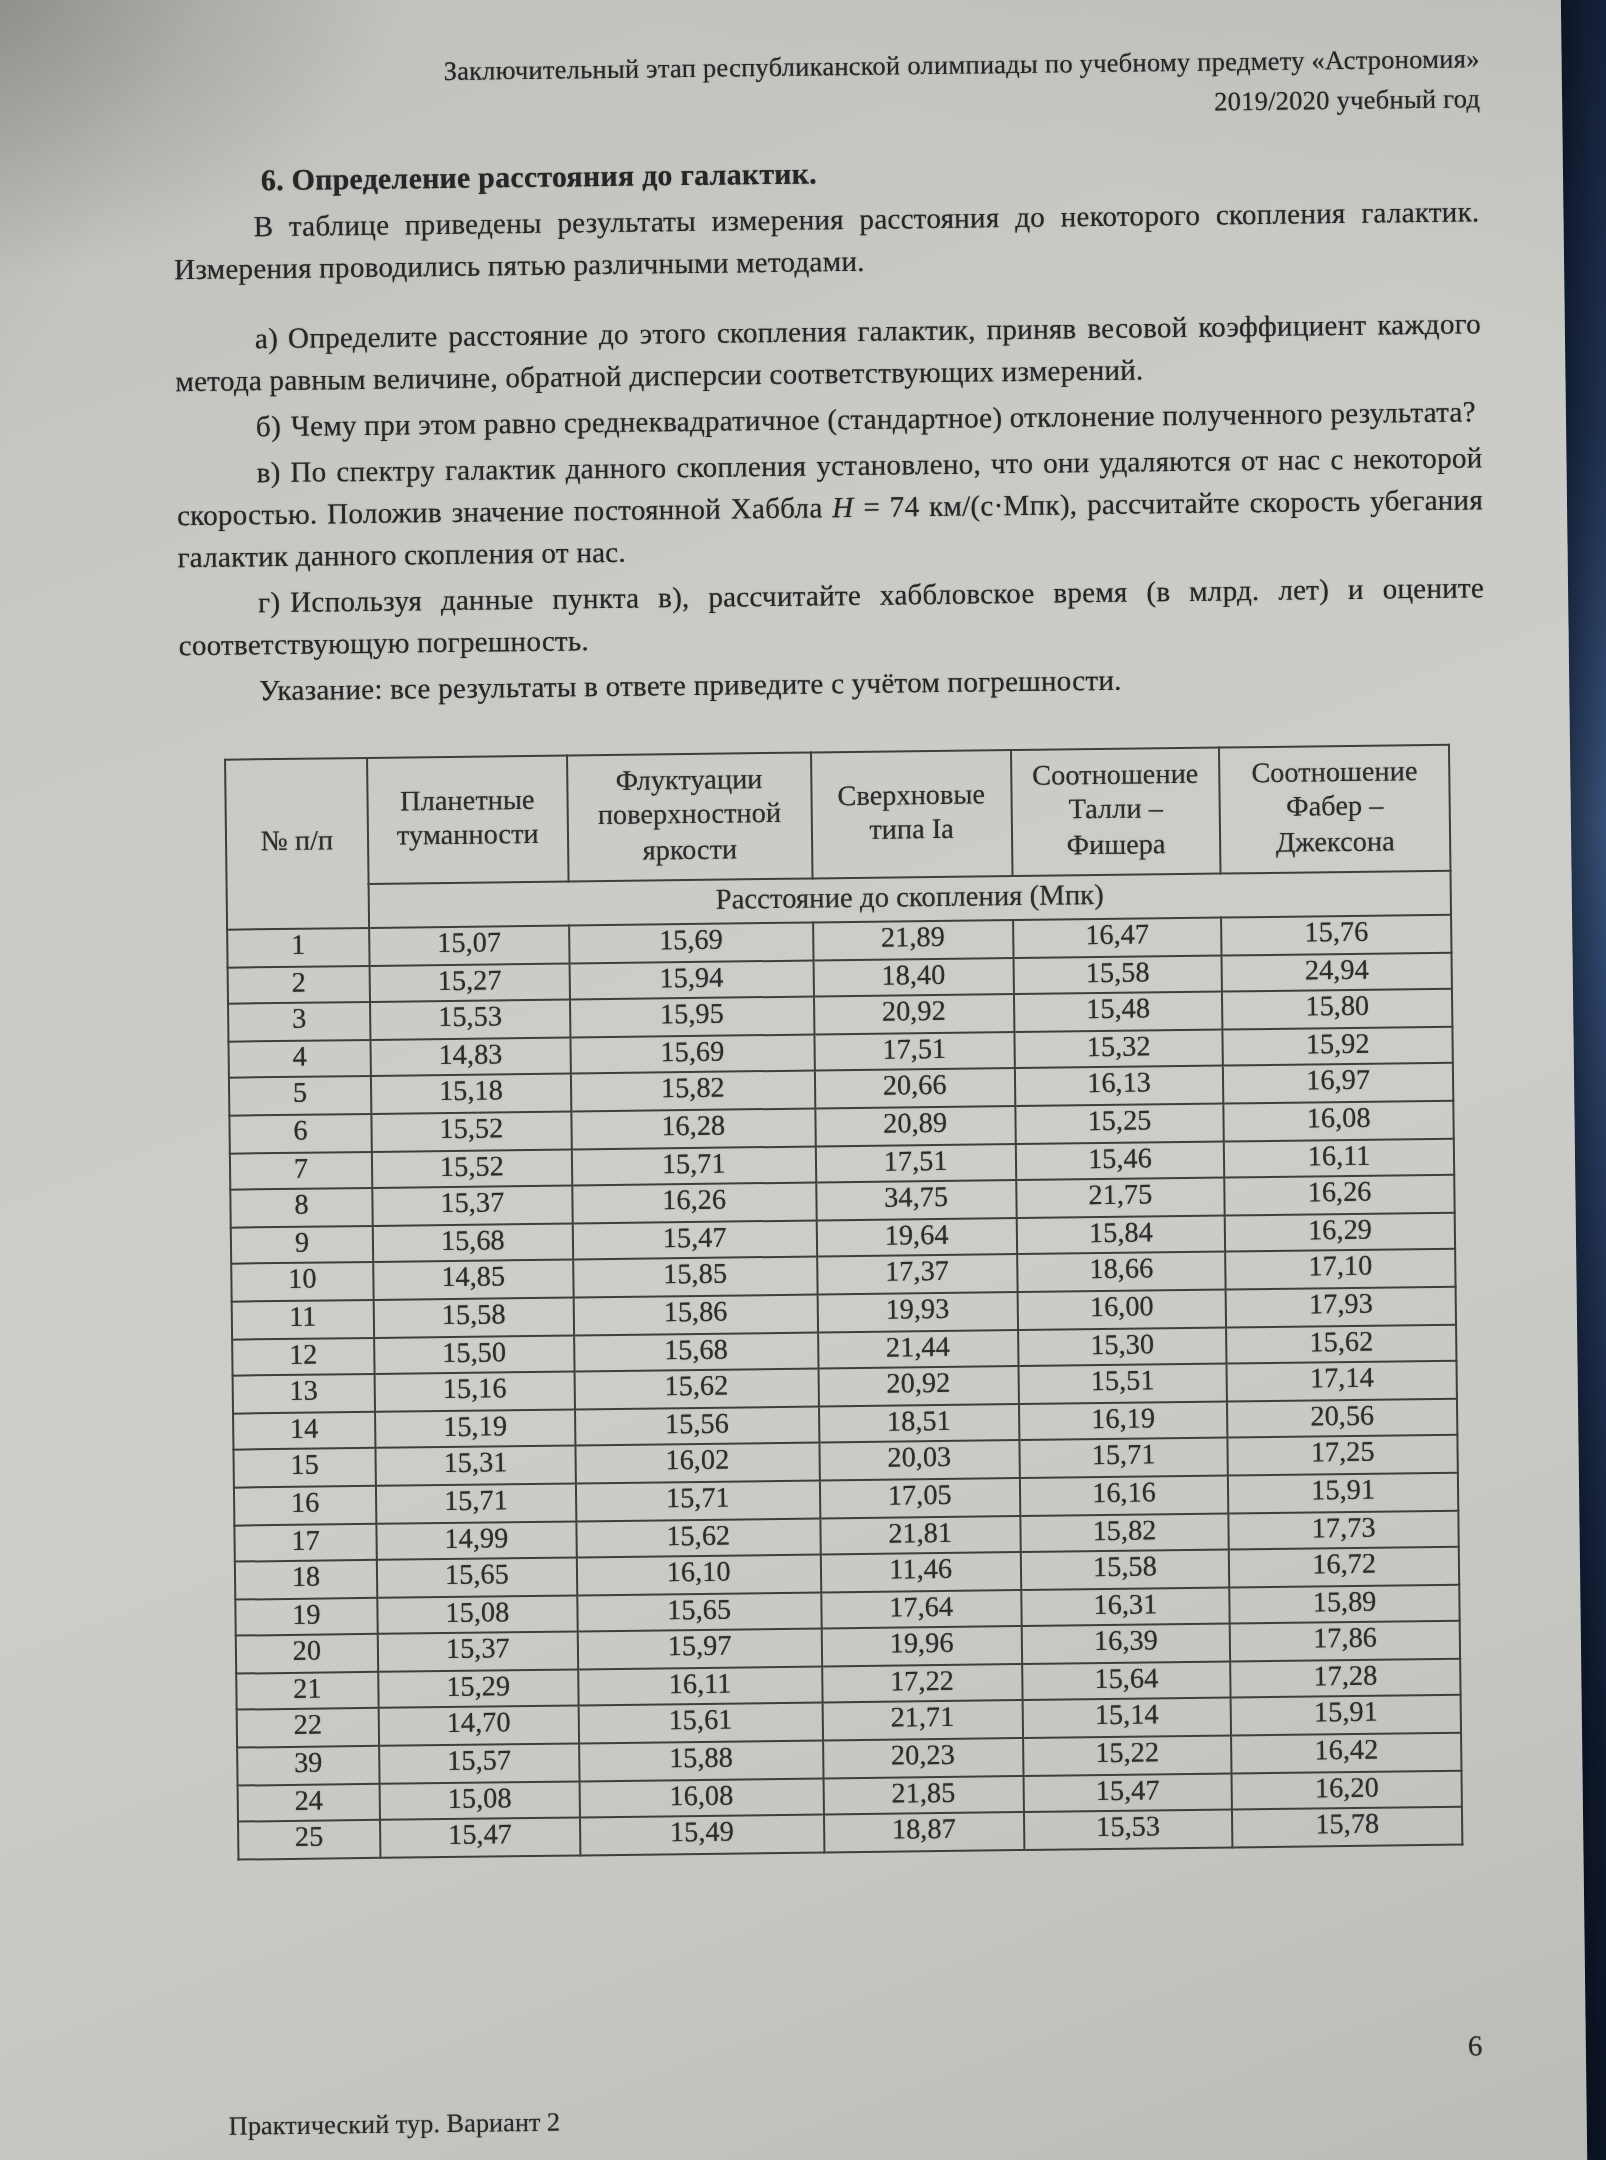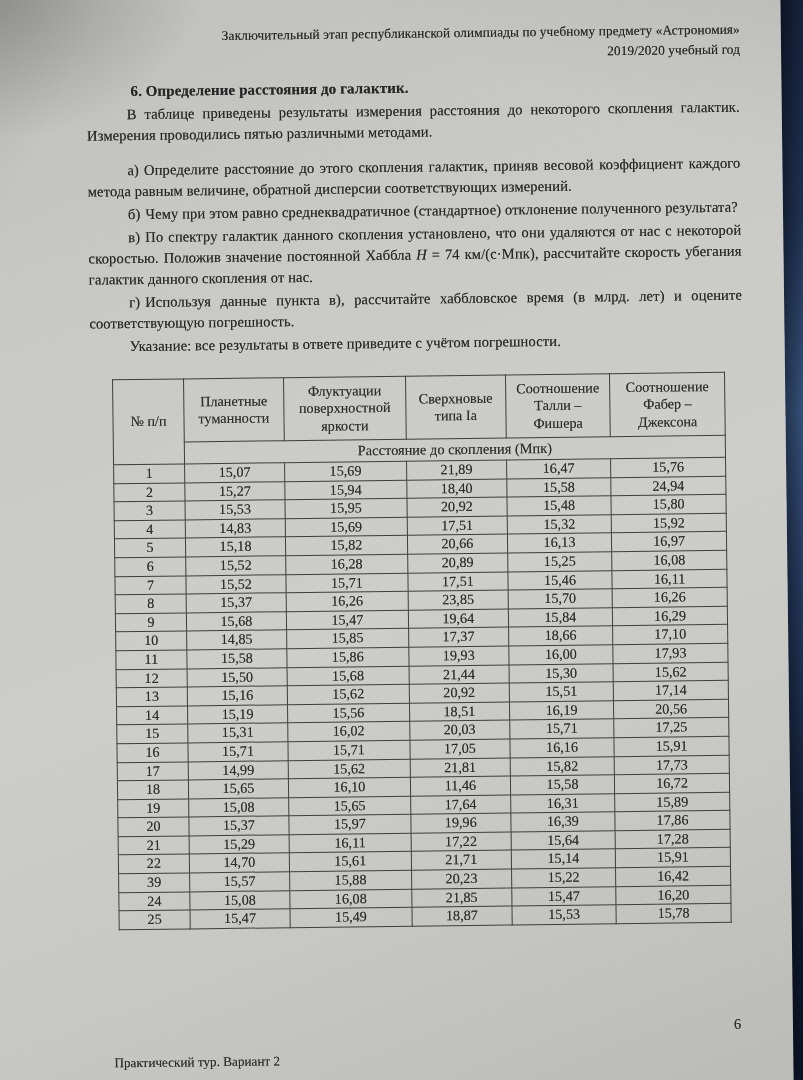--- a/index.html
+++ b/index.html
@@ -148,22 +148,22 @@
               <td>15,52</td>
               <td>15,71</td>
               <td>17,51</td>
               <td>15,46</td>
               <td>16,11</td>
             </tr>
             <tr>
               <td>8</td>
               <td>15,37</td>
               <td>16,26</td>
-              <td>23,85</td>
-              <td>15,70</td>
+              <td>34,75</td>
+              <td>21,75</td>
               <td>16,26</td>
             </tr>
             <tr>
               <td>9</td>
               <td>15,68</td>
               <td>15,47</td>
               <td>19,64</td>
               <td>15,84</td>
               <td>16,29</td>
             </tr>

